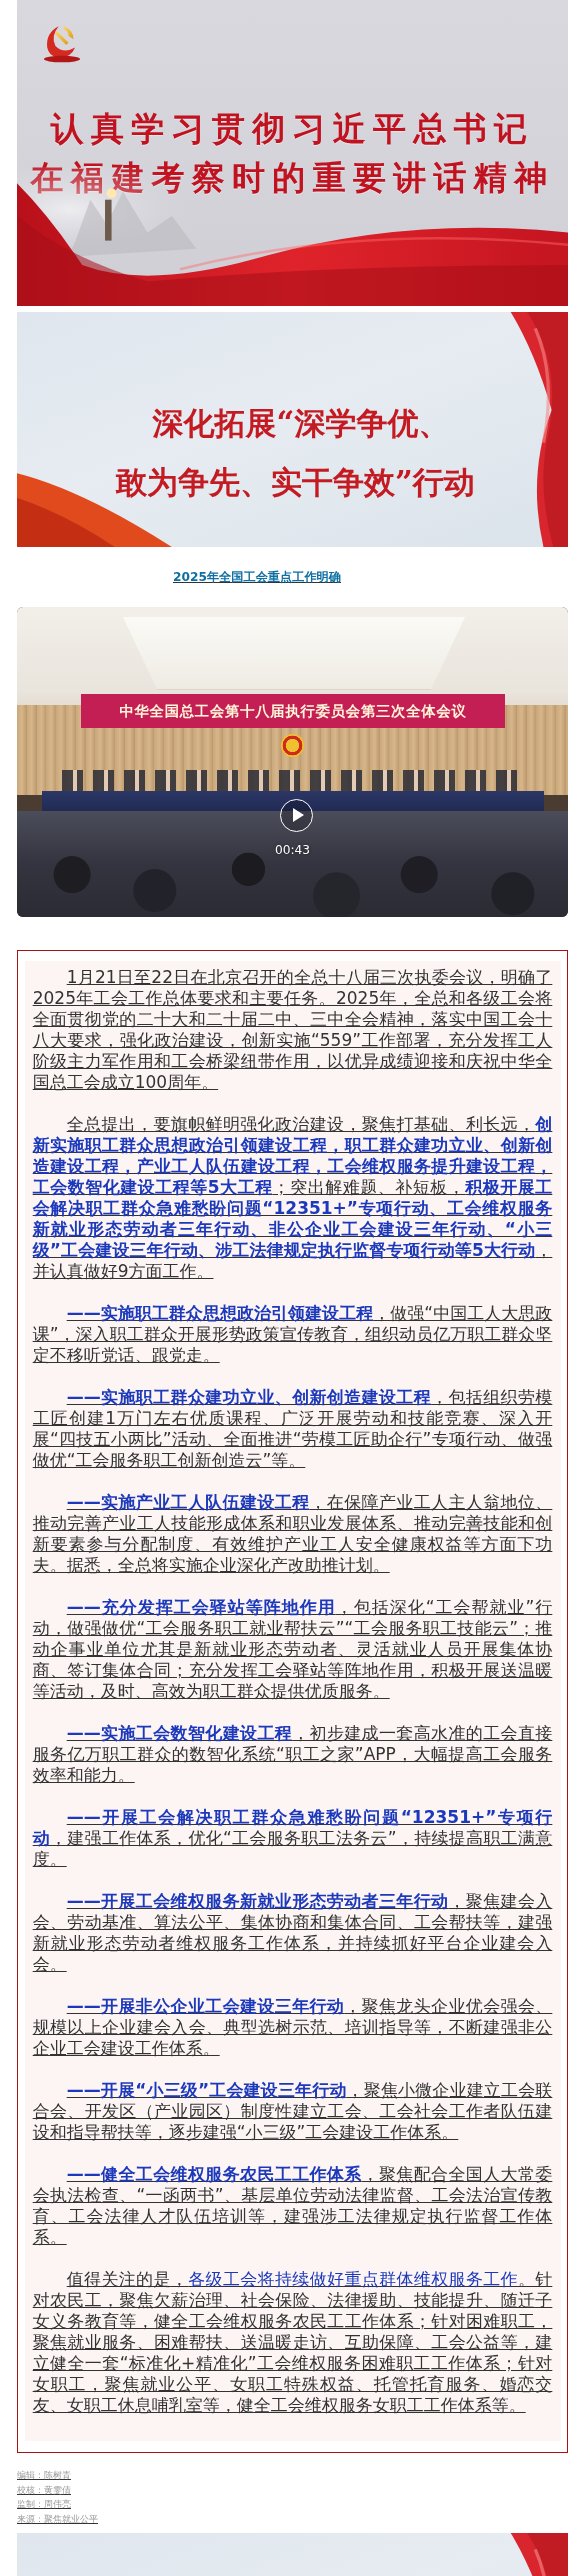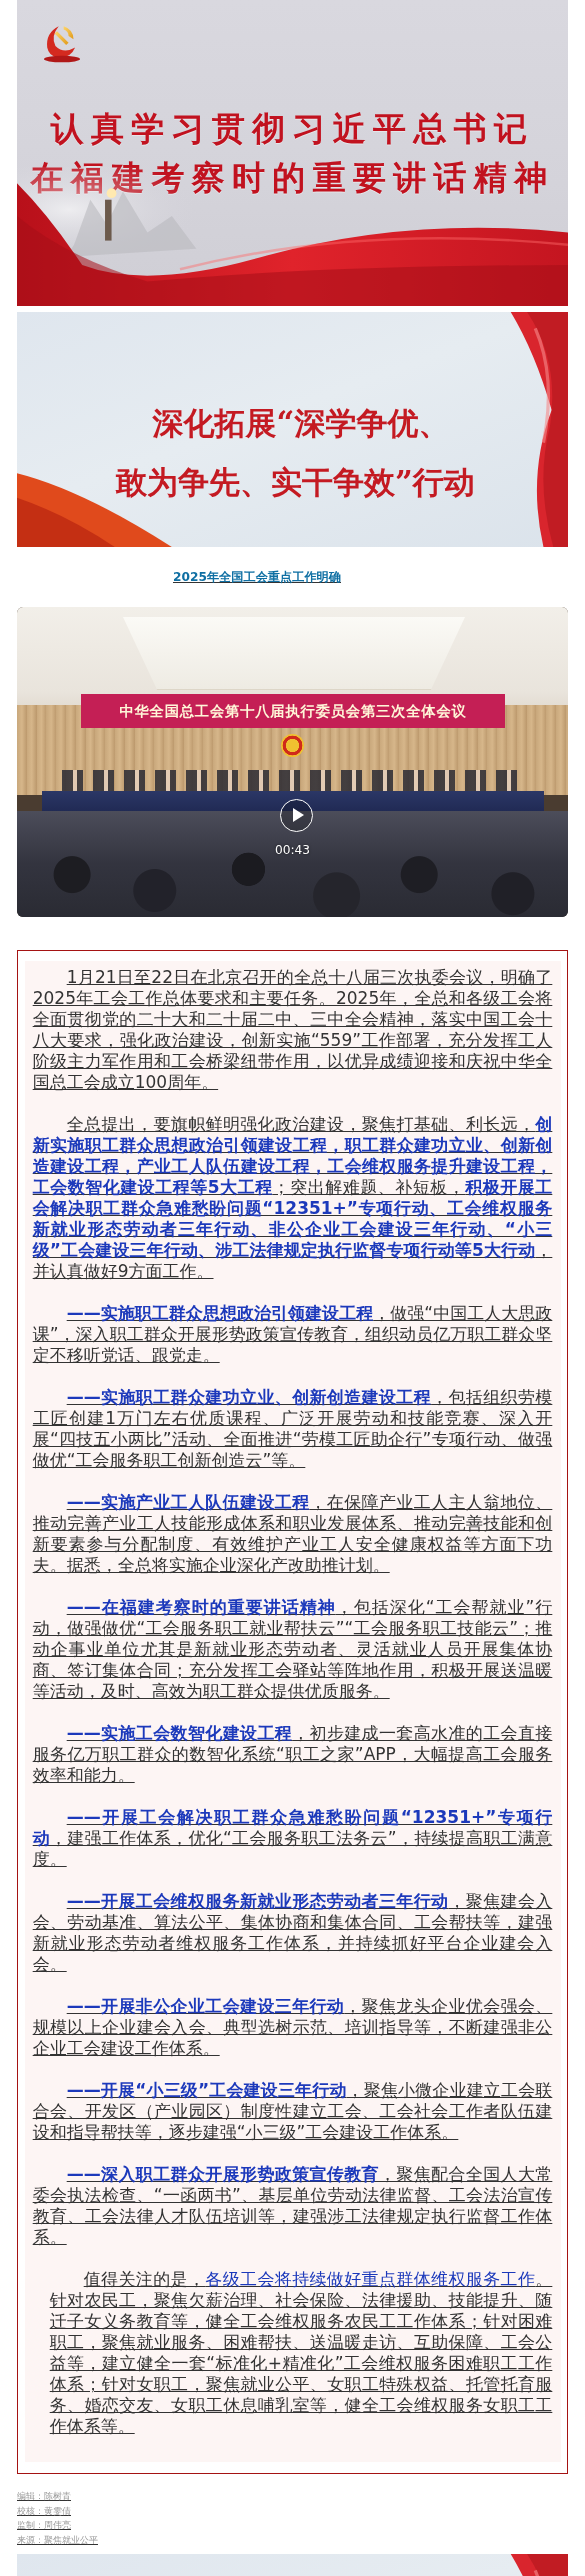--- a/index.html
+++ b/index.html
@@ -157,21 +157,21 @@
     padding: 6.5px 8.2px 24.5px 8.2px;
   }
   .para {
     font-size: 17px;
     line-height: 21px;
     color: #333;
     text-indent: 2em;
     text-align: justify;
     margin-bottom: 21px;
   }
-  .para:last-child { margin-bottom: 0; margin-left: 17px; }
+  .para:last-child { margin-bottom: 0; }
   .hl { color: #1c39bb; font-weight: bold; }
   .hl-n { color: #1c39bb; }
 
   
   .credits {
     margin: 14.7px 17px 0 17px;
     font-size: 9px;
     line-height: 14.7px;
     color: #9a9a9a;
   }
@@ -278,27 +278,27 @@
 
   <div class="content-box">
     <div class="content-inner">
       <p class="para">1月21日至22日在北京召开的全总十八届三次执委会议，明确了2025年工会工作总体要求和主要任务。2025年，全总和各级工会将全面贯彻党的二十大和二十届二中、三中全会精神，落实中国工会十八大要求，强化政治建设，创新实施“559”工作部署，充分发挥工人阶级主力军作用和工会桥梁纽带作用，以优异成绩迎接和庆祝中华全国总工会成立100周年。</p>
 
       <p class="para"><span>全总提出，要旗帜鲜明强化政治建设，聚焦打基础、利长远，</span><span class="hl">创新实施职工群众思想政治引领建设工程，职工群众建功立业、创新创造建设工程，产业工人队伍建设工程，工会维权服务提升建设工程，工会数智化建设工程等5大工程</span><span>；突出解难题、补短板，</span><span class="hl">积极开展工会解决职工群众急难愁盼问题“12351+”专项行动、工会维权服务新就业形态劳动者三年行动、非公企业工会建设三年行动、“小三级”工会建设三年行动、涉工法律规定执行监督专项行动等5大行动</span><span>，并认真做好9方面工作。</span></p>
 
       <p class="para"><span class="hl">——实施职工群众思想政治引领建设工程</span><span>，做强“中国工人大思政课”，深入职工群众开展形势政策宣传教育，组织动员亿万职工群众坚定不移听党话、跟党走。</span></p>
       <p class="para"><span class="hl">——实施职工群众建功立业、创新创造建设工程</span><span>，包括组织劳模工匠创建1万门左右优质课程、广泛开展劳动和技能竞赛、深入开展“四技五小两比”活动、全面推进“劳模工匠助企行”专项行动、做强做优“工会服务职工创新创造云”等。</span></p>
       <p class="para"><span class="hl">——实施产业工人队伍建设工程</span><span>，在保障产业工人主人翁地位、推动完善产业工人技能形成体系和职业发展体系、推动完善技能和创新要素参与分配制度、有效维护产业工人安全健康权益等方面下功夫。据悉，全总将实施企业深化产改助推计划。</span></p>
-      <p class="para"><span class="hl">——在福建考察时的重要讲话精神</span><span>，包括深化“工会帮就业”行动，做强做优“工会服务职工就业帮扶云”“工会服务职工技能云”；推动企事业单位尤其是新就业形态劳动者、灵活就业人员开展集体协商、签订集体合同；充分发挥工会驿站等阵地作用，积极开展送温暖等活动，及时、高效为职工群众提供优质服务。</span></p>
+      <p class="para"><span class="hl">——充分发挥工会驿站等阵地作用</span><span>，包括深化“工会帮就业”行动，做强做优“工会服务职工就业帮扶云”“工会服务职工技能云”；推动企事业单位尤其是新就业形态劳动者、灵活就业人员开展集体协商、签订集体合同；充分发挥工会驿站等阵地作用，积极开展送温暖等活动，及时、高效为职工群众提供优质服务。</span></p>
       <p class="para"><span class="hl">——实施工会数智化建设工程</span><span>，初步建成一套高水准的工会直接服务亿万职工群众的数智化系统“职工之家”APP，大幅提高工会服务效率和能力。</span></p>
       <p class="para"><span class="hl">——开展工会解决职工群众急难愁盼问题“12351+”专项行动</span><span>，建强工作体系，优化“工会服务职工法务云”，持续提高职工满意度。</span></p>
       <p class="para"><span class="hl">——开展工会维权服务新就业形态劳动者三年行动</span><span>，聚焦建会入会、劳动基准、算法公平、集体协商和集体合同、工会帮扶等，建强新就业形态劳动者维权服务工作体系，并持续抓好平台企业建会入会。</span></p>
       <p class="para"><span class="hl">——开展非公企业工会建设三年行动</span><span>，聚焦龙头企业优会强会、规模以上企业建会入会、典型选树示范、培训指导等，不断建强非公企业工会建设工作体系。</span></p>
       <p class="para"><span class="hl">——开展“小三级”工会建设三年行动</span><span>，聚焦小微企业建立工会联合会、开发区（产业园区）制度性建立工会、工会社会工作者队伍建设和指导帮扶等，逐步建强“小三级”工会建设工作体系。</span></p>
-      <p class="para"><span class="hl">——深入职工群众开展形势政策宣传教育</span><span>，聚焦配合全国人大常委会执法检查、“一函两书”、基层单位劳动法律监督、工会法治宣传教育、工会法律人才队伍培训等，建强涉工法律规定执行监督工作体系。</span></p>
+      <p class="para"><span class="hl">——健全工会维权服务农民工工作体系</span><span>，聚焦配合全国人大常委会执法检查、“一函两书”、基层单位劳动法律监督、工会法治宣传教育、工会法律人才队伍培训等，建强涉工法律规定执行监督工作体系。</span></p>
 
       <p class="para"><span>值得关注的是，</span><span class="hl-n">各级工会将持续做好重点群体维权服务工作</span><span>。针对农民工，聚焦欠薪治理、社会保险、法律援助、技能提升、随迁子女义务教育等，健全工会维权服务农民工工作体系；针对困难职工，聚焦就业服务、困难帮扶、送温暖走访、互助保障、工会公益等，建立健全一套“标准化+精准化”工会维权服务困难职工工作体系；针对女职工，聚焦就业公平、女职工特殊权益、托管托育服务、婚恋交友、女职工休息哺乳室等，健全工会维权服务女职工工作体系等。</span></p>
     </div>
   </div>
 
   <div class="credits">
     <div>编辑：陈树青</div>
     <div>校核：黄雯倩</div>
     <div>监制：周伟亮</div>
     <div>来源：聚焦就业公平</div>

